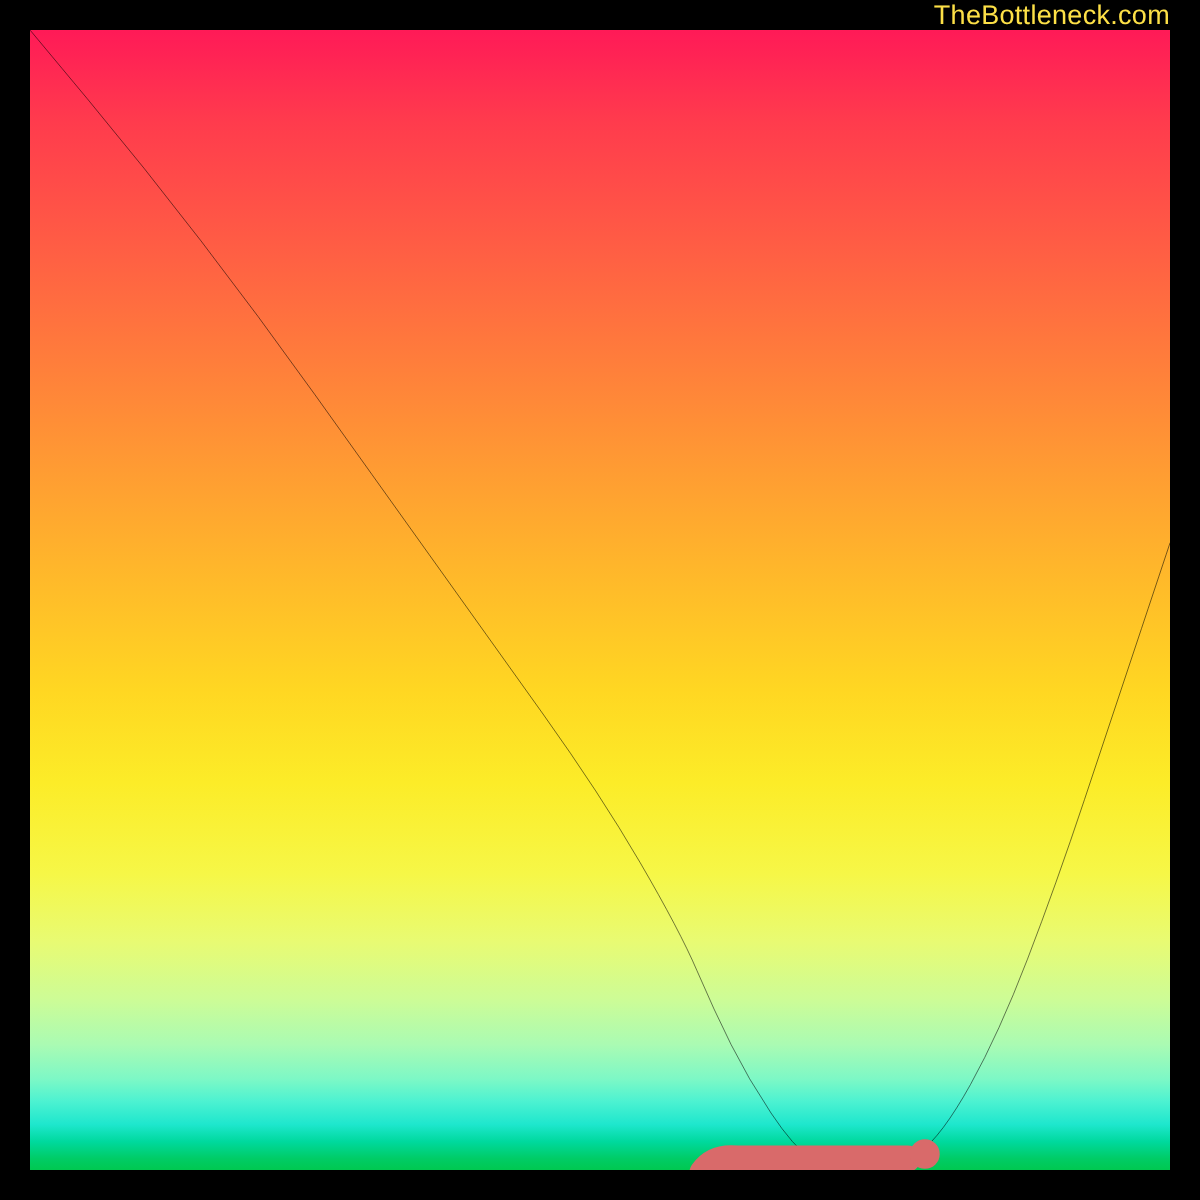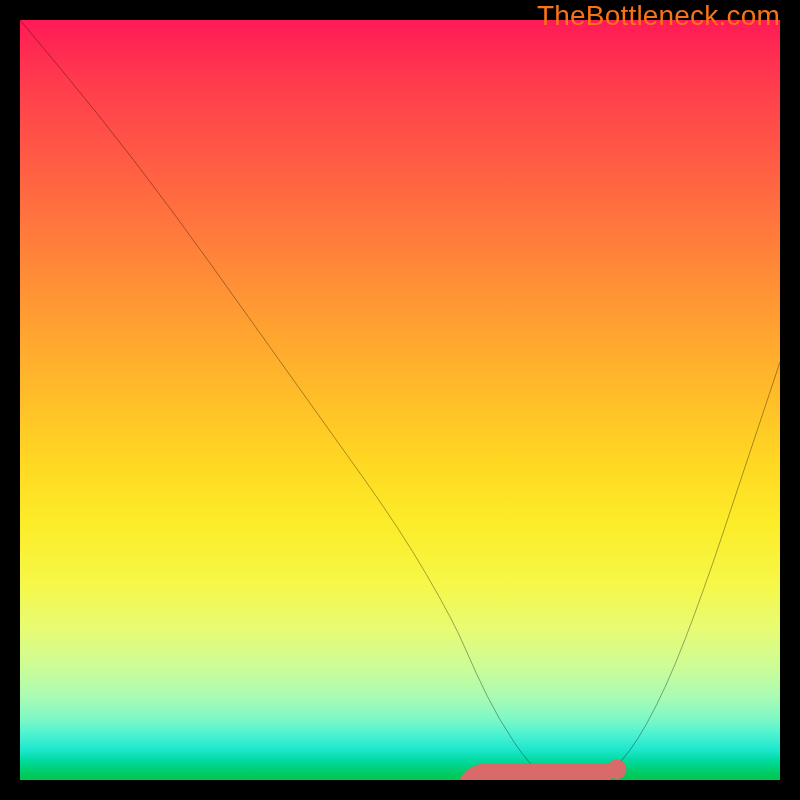--- a/index.html
+++ b/index.html
@@ -50,22 +50,22 @@
     );
   }
   svg.overlay {
     position: absolute;
     inset: 0;
   }
   .watermark {
     position: absolute;
     top: 0px;
     right: 20px;
-    color: #f97316;
-    font-size: 28px;
+    color: #fde047;
+    font-size: 18px;
     font-weight: 500;
     letter-spacing: 0.2px;
     user-select: none;
   }
 </style>
 </head>
 <body>
 
 <div class="wrap">
   <div class="plot">

